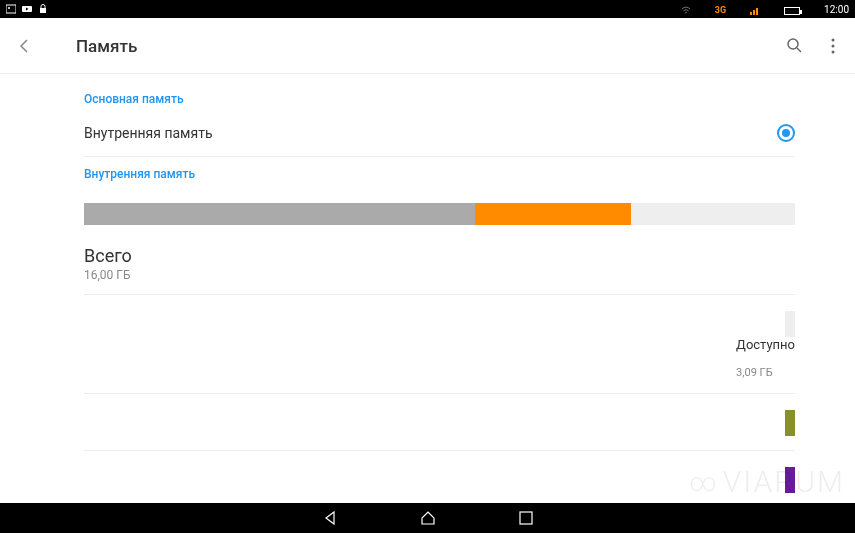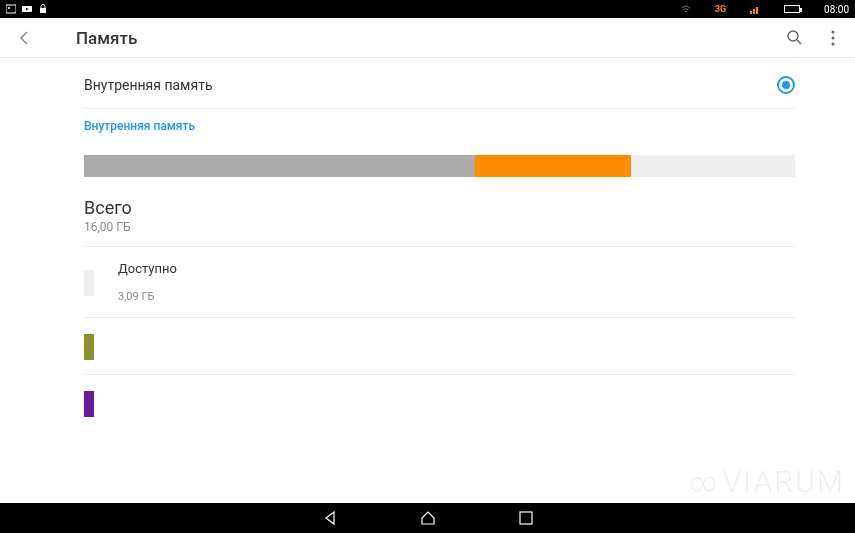--- a/index.html
+++ b/index.html
@@ -1,28 +1,28 @@
 <!DOCTYPE html>
 <html><head>
 <meta charset="utf-8">
 <style>
   * { box-sizing: border-box; margin: 0; padding: 0; }
   html, body { width: 855px; height: 533px; font-family: Roboto, Arial, sans-serif; background: #fff; overflow: hidden; }
   .screen { width: 855px; height: 533px; display: flex; flex-direction: column; background: #fff; }
   
   .statusbar { height: 18px; background: #000; color: #fff; display: flex; align-items: center; font-size: 10px; padding: 0 6px; }
   .statusbar .left { display: flex; gap: 6px; align-items: center; }
-  .statusbar .right { margin-left: auto; display: flex; gap: 24px; align-items: center; }
+  .statusbar .right { margin-left: auto; display: flex; gap: 24px; align-items: flex-end; }
   .sb-icon { width: 10px; height: 10px; display: inline-flex; align-items: center; justify-content: center; }
   .sb-3g { color: #ff8c00; font-weight: bold; font-size: 9px; }
   .sb-batt { width: 16px; height: 8px; border: 1px solid #fff; position: relative; }
   .sb-batt::after { content:""; position:absolute; right:-3px; top:2px; width:2px; height:4px; background:#fff; }
   .sb-batt-fill { width: 40%; height: 100%; background: #fff; }
   
-  .header { height: 40px; display: flex; align-items: center; padding: 0 12px; border-bottom: 1px solid #eee; }
+  .header { height: 56px; display: flex; align-items: center; padding: 0 12px; border-bottom: 1px solid #eee; }
   .back { width: 24px; height: 24px; display:flex; align-items:center; justify-content:center; color:#666; cursor:pointer; }
   .title { font-size: 17px; font-weight: 500; color: #333; margin-left: 40px; }
   .header-right { margin-left: auto; display:flex; gap: 18px; align-items:center; }
   .h-icon { width:20px; height:20px; display:flex; align-items:center; justify-content:center; color:#666; cursor:pointer; }
   
   .content { flex: 1; overflow-y: auto; padding: 0 0 0 0; }
   .inner { padding: 8px 60px 0 84px; }
   .section-label { color: #2196f3; font-size: 12px; font-weight: 500; padding: 10px 0 8px 0; }
   .radio-row { display:flex; align-items:center; justify-content:space-between; padding: 10px 0 14px 0; }
   .radio-row-label { font-size: 14px; color: #333; }
@@ -33,21 +33,21 @@
   .storage-bar { display:flex; height:22px; margin: 14px 0 14px 0; width: 100%; }
   .seg { height:100%; }
   .seg.gray { background:#aaa; }
   .seg.orange { background:#ff8c00; }
   .seg.light { background:#eee; }
   
   .total { padding: 6px 0 12px 0; border-bottom:1px solid #eee; }
   .total-label { font-size:18px; color:#333; }
   .total-value { font-size:12px; color:#888; margin-top:2px; }
   
-  .cat { display:flex; align-items:center; padding: 14px 0; border-bottom:1px solid #eee; cursor:pointer; }
+  .cat { display:flex; align-items:flex-end; padding: 14px 0; border-bottom:1px solid #eee; cursor:pointer;flex-direction:column; }
   .cat:last-child { border-bottom:none; }
   .swatch { width:10px; height:26px; margin-top:2px; }
   .cat-text { margin-left: 24px; }
   .cat-label { font-size:13px; color:#333; }
   .cat-value { font-size:11px; color:#888; margin-top:14px; }
   
   .navbar { height: 30px; background:#000; display:flex; align-items:center; justify-content:center; gap:80px; }
   .nav-icon { width:18px; height:18px; display:flex; align-items:center; justify-content:center; color:#fff; cursor:pointer; }
   
   .watermark { position:absolute; right:10px; bottom:34px; font-size:30px; font-weight:300; color:rgba(0,0,0,0.07); letter-spacing:2px; pointer-events:none; display:flex; align-items:center; gap:4px;}
@@ -88,21 +88,21 @@
     </span>
     <span class="sb-3g">3G</span>
     <span class="sb-icon">
       <svg width="10" height="10" viewBox="0 0 10 10">
             <rect x="0" y="7" width="2" height="3" fill="#ff8c00"></rect>
             <rect x="3" y="5" width="2" height="5" fill="#ff8c00"></rect>
             <rect x="6" y="3" width="2" height="7" fill="#ff8c00"></rect>
           </svg>
     </span>
     <span class="sb-batt"><span class="sb-batt-fill"></span></span>
-    <span>08:00</span>
+    <span>12:00</span>
   </div>
 </div>
 
 <div class="header">
   <div class="back">
     <svg width="16" height="16" viewBox="0 0 16 16">
           <path d="M11 2 L5 8 L11 14" fill="none" stroke="#888" stroke-width="1.5"></path>
         </svg>
   </div>
   <div class="title">Память</div>
@@ -119,20 +119,21 @@
             <circle cx="2" cy="8" r="1.5" fill="#666"></circle>
             <circle cx="2" cy="14" r="1.5" fill="#666"></circle>
           </svg>
     </div>
   </div>
 </div>
 
 <div class="content">
   <div class="inner">
 
+    <div class="section-label">Основная память</div>
 
     <div class="radio-row">
       <div class="radio-row-label">Внутренняя память</div>
       <div class="radio">
             <div class="radio-inner"></div>
           </div>
     </div>
     <div class="divider"></div>
 
     <div class="section-label">Внутренняя память</div>

